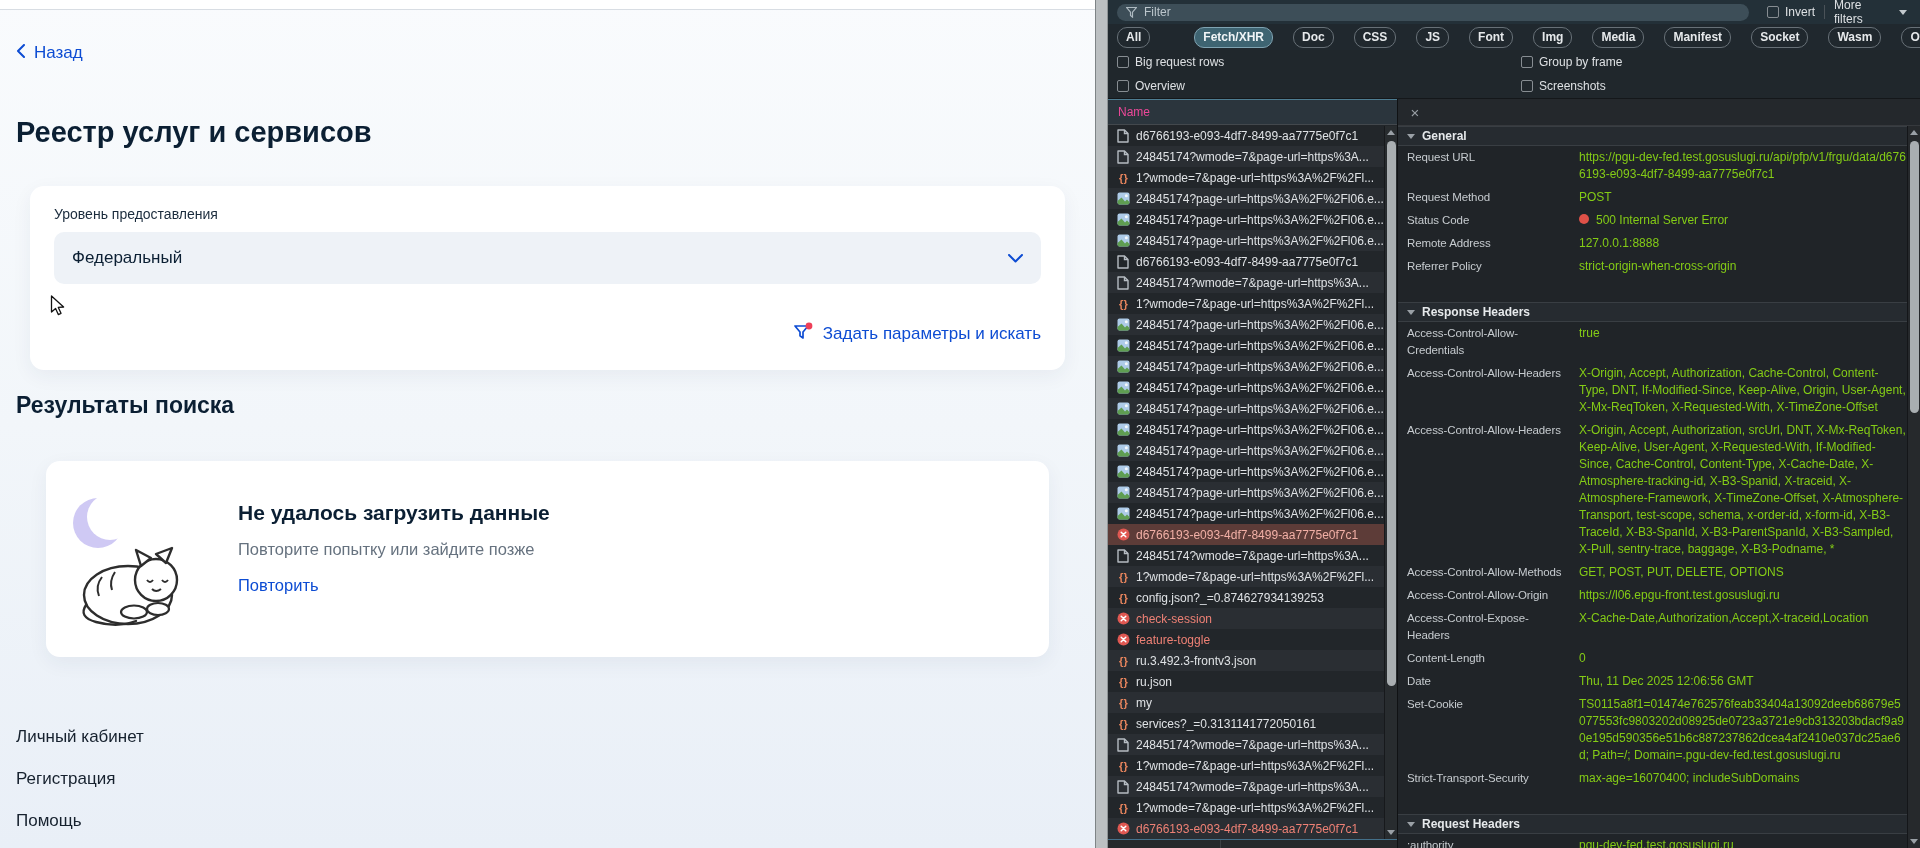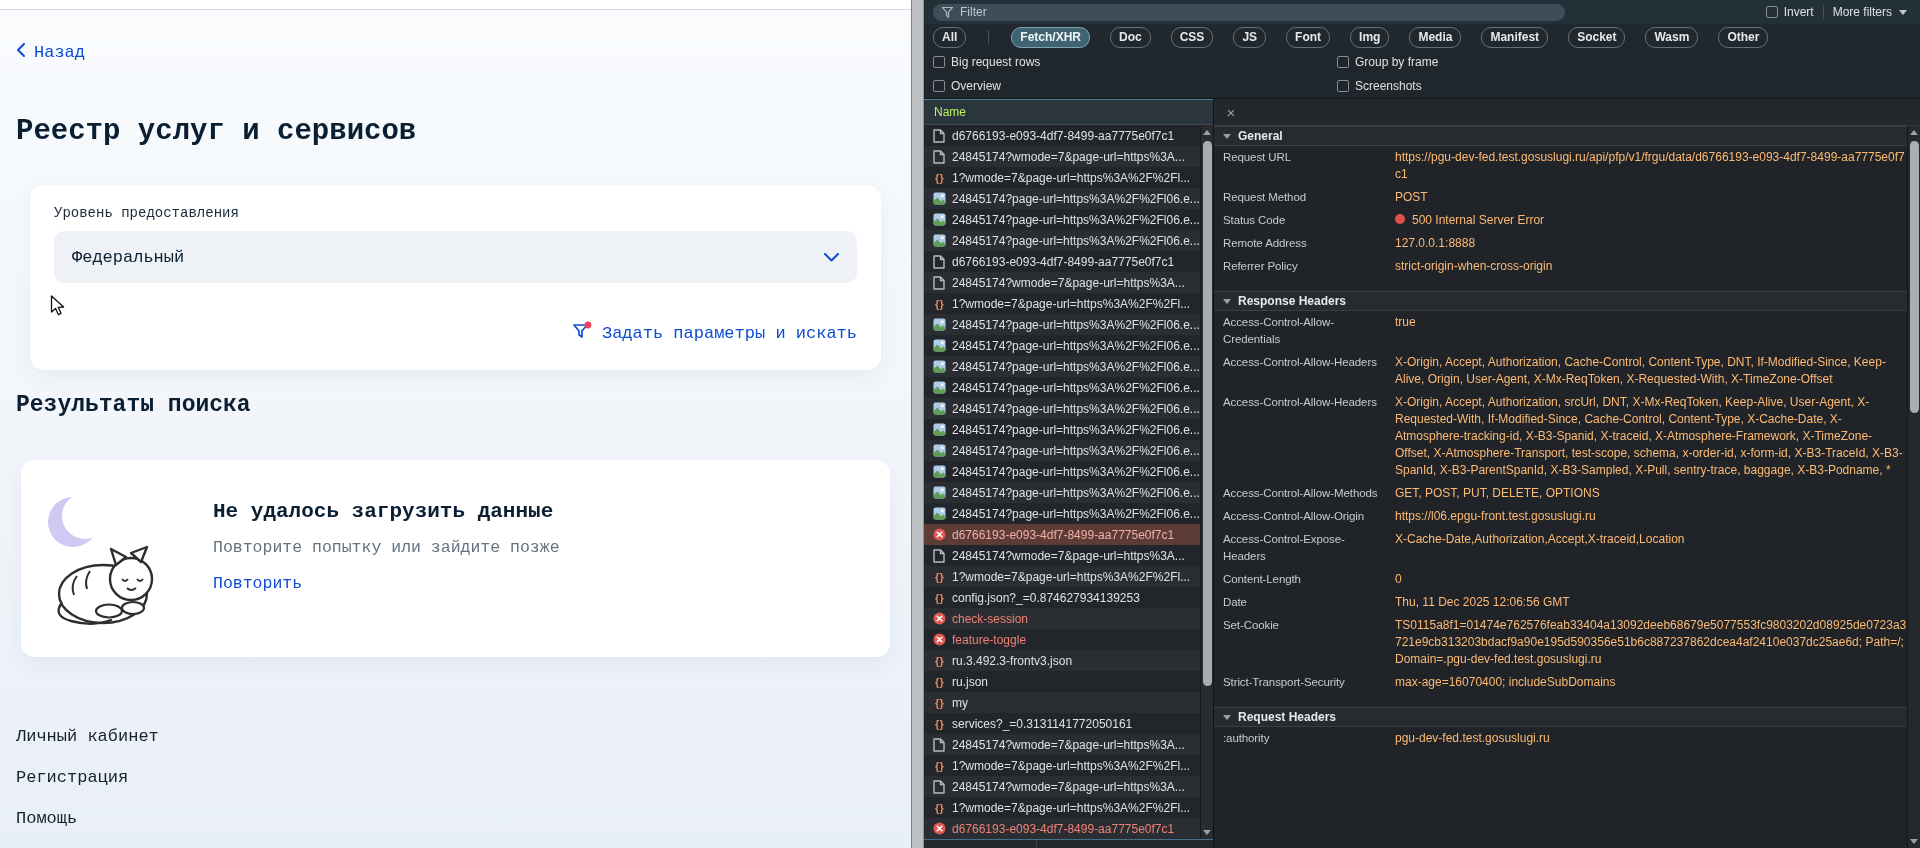--- a/index.html
+++ b/index.html
@@ -1,38 +1,38 @@
 <!DOCTYPE html>
 <html><head>
 <meta charset="utf-8">
 <style>
   * { box-sizing: border-box; margin: 0; padding: 0; }
   html,body { width:1920px; height:848px; overflow:hidden; }
   body { font-family:"Liberation Sans","DejaVu Sans",sans-serif; background:#202428; }
   #app { display:flex; width:1920px; height:848px; }
 
   
-  .left-pane { width:911px; flex:none; position:relative; overflow:hidden;
-    background:linear-gradient(180deg,#f9fbfd 0%,#f2f6fa 50%,#e9eff7 100%);font-family:Liberation Mono, monospace; }
+  .left-pane { width:1095px; flex:none; position:relative; overflow:hidden;
+    background:linear-gradient(180deg,#f9fbfd 0%,#f2f6fa 50%,#e9eff7 100%); }
   .page-topbar { height:10px; background:#fff; border-bottom:1px solid #d8dde3; }
   .left-content { padding:0 16px; }
   .back-link { display:inline-flex; align-items:center; gap:9px; margin-top:33px;
     color:#0d4cd3; font-size:17px; cursor:pointer; }
   .page-title { margin:53px 0 0; font-size:29px; font-weight:bold; color:#0b1f33; }
   .card { background:#fff; border-radius:14px; box-shadow:0 6px 20px rgba(30,56,90,.06); }
   .filter-card { margin:37px 14px 0; padding:20px 24px 24px; }
   .level-label { font-size:14px; color:#1a2b3c; }
   .select-box { margin-top:10px; height:52px; background:#eef2f7; border-radius:10px;
     display:flex; align-items:center; justify-content:space-between; padding:0 18px;
     font-size:17px; color:#0b1f33; cursor:pointer; }
   .submit-row { margin-top:38px; display:flex; justify-content:flex-end; align-items:center;
     gap:10px; }
   .submit-link { color:#0d4cd3; font-size:17px; cursor:pointer; }
   .results-heading { margin:22px 0 0; font-size:23px; font-weight:bold; color:#0b1f33; }
-  .error-card { margin:42px 5px 0; padding:18px 24px 22px; display:flex; gap:46px; }
+  .error-card { margin:42px 30px 0; padding:18px 24px 22px; display:flex; gap:46px; }
   .error-texts { padding-top:22px; }
   .error-title { font-size:21px; font-weight:bold; color:#0b1f33; }
   .error-sub { margin-top:15px; font-size:16.5px; color:#66727f; }
   .retry-link { display:inline-block; margin-top:17px; font-size:16.5px; color:#0d4cd3; cursor:pointer; }
   .page-footer { margin-top:70px; }
   .footer-link { font-size:17px; color:#16212e; margin-bottom:22px; width:max-content; cursor:pointer; }
   .mouse-cursor { position:absolute; left:50px; top:295px; z-index:5; }
 
   
   .splitter { width:13px; flex:none; background:#bcc0c2;
@@ -63,21 +63,21 @@
   .chip-sep { width:1px; height:14px; background:#4a5258; margin:0 2px; }
   .tb-row3,.tb-row4 { height:24px; flex:none; display:flex; align-items:center; background:#20272c;
     padding:0 9px; position:relative; }
   .tb-row4 { height:25px; border-bottom:1px solid #14171a; }
   .opt-right { position:absolute; left:413px; }
 
   .dt-main { flex:1; min-height:0; display:flex; }
   .net-list { width:290px; flex:none; display:flex; flex-direction:column; background:#22262a;
     border-right:1px solid #101214; position:relative; }
   .net-header { height:26px; flex:none; line-height:25px; padding-left:10px; background:#2b353d;
-    border-top:1px solid #4e7d92; border-bottom:1px solid #43484d; color:#bef264; }
+    border-top:1px solid #4e7d92; border-bottom:1px solid #43484d; color:#ec4899; }
   .net-rows { flex:1; overflow:hidden; }
   .net-row { height:21px; display:flex; align-items:center; gap:6px; padding:0 4px 0 8px;
     white-space:nowrap; overflow:hidden; cursor:pointer; color:#dfe2e5; }
   .net-row:nth-child(even) { background:#2a2e33; }
   .net-row.error { color:#ee8175; }
   .net-row.selected { background:#5d3c38; color:#f2b0a6; }
   .net-row .ricon { flex:none; width:14px; height:14px; display:flex; align-items:center;
     justify-content:center; }
   .json-glyph { color:#e8855d; font-weight:bold; font-size:11px; letter-spacing:-1px; }
   .net-summary { height:9px; flex:none; border-top:1px solid #44708a; background:#26292c;
@@ -101,27 +101,27 @@
     border-bottom:1px solid #36393d; padding-left:4px; }
   .tab-close { width:26px; display:flex; align-items:center; justify-content:center;
     color:#9aa0a6; font-size:15px; cursor:pointer; }
   .dtab { padding:0 11px; display:flex; align-items:center; font-size:12.5px; color:#cdd2d5;
     cursor:pointer; }
   .dtab.active { color:#79b6e0; box-shadow:inset 0 -2.5px 0 #79b6e0; }
   .detail-body { flex:1; overflow:hidden; padding-right:13px; }
   .sec-header { height:20px; background:#262b30; border-top:1px solid #393e43;
     border-bottom:1px solid #393e43; display:flex; align-items:center; gap:7px;
     padding-left:9px; font-weight:bold; color:#e6e9eb; cursor:pointer;text-align:center; }
-  .sec-header.gap { margin-top:13px; }
+  .sec-header.gap { margin-top:24px; }
   .sec-caret { width:0; height:0; border-left:4px solid transparent; border-right:4px solid transparent;
     border-top:5px solid #9aa0a6; }
   .kv { display:flex; padding:3px 0 3px 9px; line-height:17px; }
   .kv .k { flex:none; width:172px; color:#c6cbcf; padding-right:8px; font-size:11.5px;
     letter-spacing:-0.1px; word-break:break-word; }
-  .kv .v { flex:1; min-width:0; color:#fdba74; word-break:break-word; }
+  .kv .v { flex:1; min-width:0; color:#84cc16; word-break:break-word; }
   .kv .v.break { word-break:break-all; }
   .status-dot { display:inline-block; width:10px; height:10px; border-radius:50%;
     background:#df5148; margin-right:7px; }
   .detail-scroll { position:absolute; top:27px; right:0; bottom:0; width:13px; background:#26292c;
     border-left:1px solid #141619; display:flex; flex-direction:column; align-items:center; }
   .det-thumb { height:272px; margin-top:2px; }
 </style>
 </head>
 <body>
 

